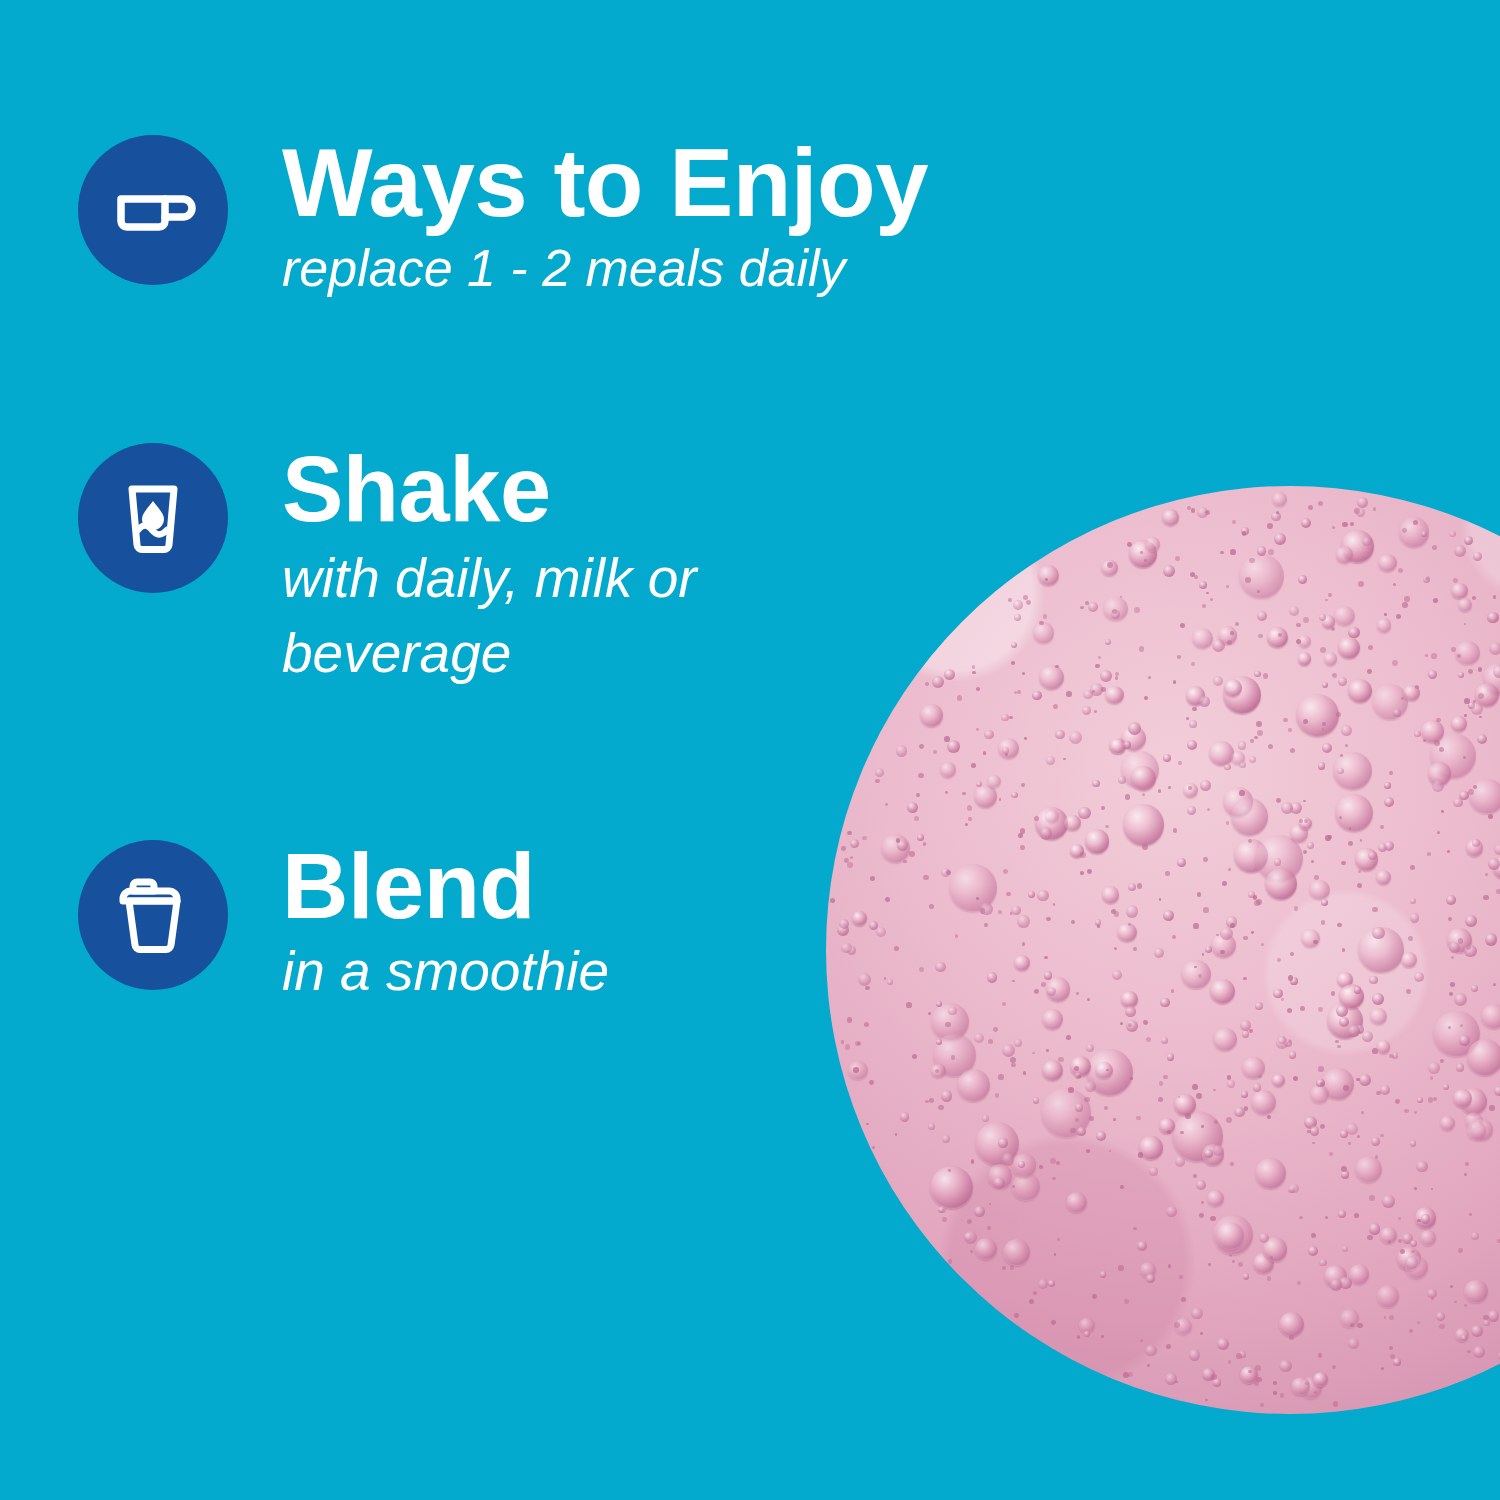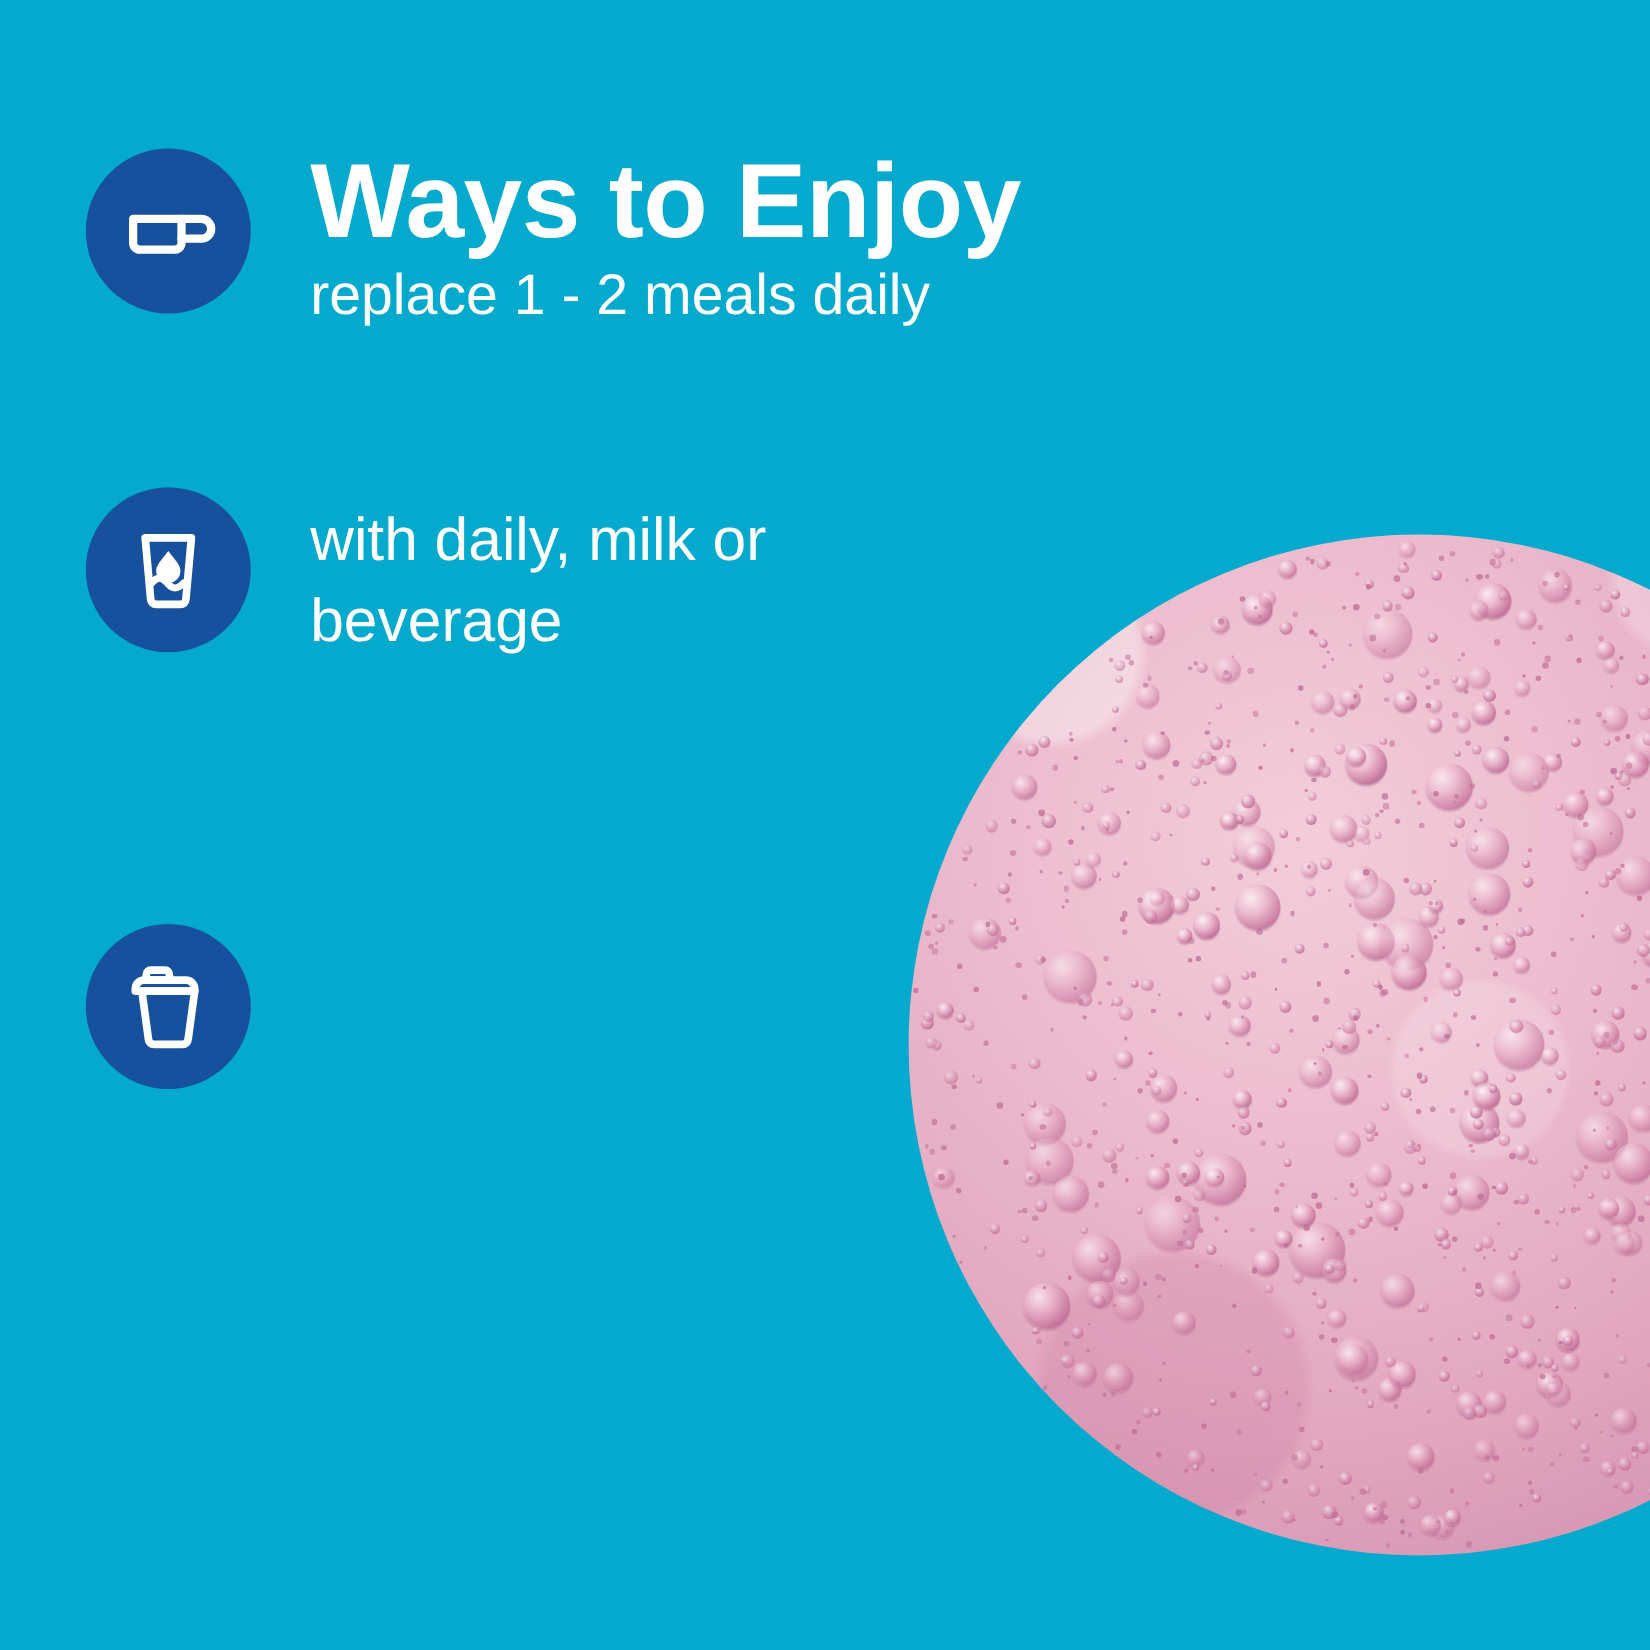--- a/index.html
+++ b/index.html
@@ -140,20 +140,21 @@
     line-height: .96;
     letter-spacing: -0.5px;
     margin: 0;
     white-space: nowrap;
   }
   .sub {
     color: #ffffff;
     font-weight: 400;
     margin: 0;
     line-height: 1.06;
+    font-style: italic;
   }
 
   
   #block-ways { left: 78px; top: 135px; }
   #block-ways .headline { font-size: 96px; }
   #block-ways .sub { font-size: 52px; margin-top: 12px; }
 
   
   #block-shake { left: 78px; top: 443px; }
   #block-shake .headline { font-size: 92px; }
@@ -1123,31 +1124,36 @@
       <div class="badge">
         <span>
           <svg width="92" height="92" viewBox="0 0 92 92" fill="none" stroke="#ffffff" stroke-width="7" stroke-linecap="round" stroke-linejoin="round">
             <path d="M25 17 h42 l-5 56 a5 5 0 0 1 -5 4.5 H35 a5 5 0 0 1 -5 -4.5 Z"></path>
             <path d="M46 29 c7 9 11 13 11 18 a11 11 0 0 1 -22 0 c0 -5 4 -9 11 -18 Z" fill="#ffffff" stroke="none"></path>
             <path d="M31 58 c5 -6 9 -6 14 0 s9 6 15 0" stroke-width="6.5"></path>
           </svg>
         </span>
       </div>
       <div class="copy">
+        <p class="headline">Shake</p>
         <p class="sub">with daily, milk or</p>
         <p class="sub">beverage</p>
       </div>
     </div>
 
     <div class="block" id="block-blend">
       <div class="badge">
         <span>
           <svg width="92" height="92" viewBox="0 0 92 92" fill="none" stroke="#ffffff" stroke-width="7" stroke-linecap="round" stroke-linejoin="round">
             <path d="M30 13 h13 a4 4 0 0 1 4 4 v5 H26 v-5 a4 4 0 0 1 4 -4 Z"></path>
             <path d="M24 22 h38 a8 8 0 0 1 8 8 v2 H16 v-2 a8 8 0 0 1 8 -8 Z"></path>
             <path d="M22 32 h48 l-6 44 a5 5 0 0 1 -5 4.5 H33 a5 5 0 0 1 -5 -4.5 Z"></path>
           </svg>
         </span>
       </div>
+      <div class="copy">
+        <p class="headline">Blend</p>
+        <p class="sub">in a smoothie</p>
+      </div>
     </div>
 
   </div>
 </div>
 
 </body></html>

